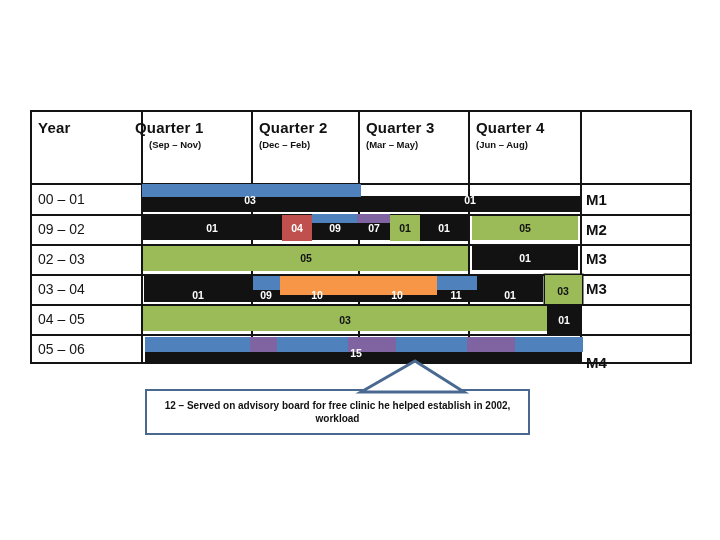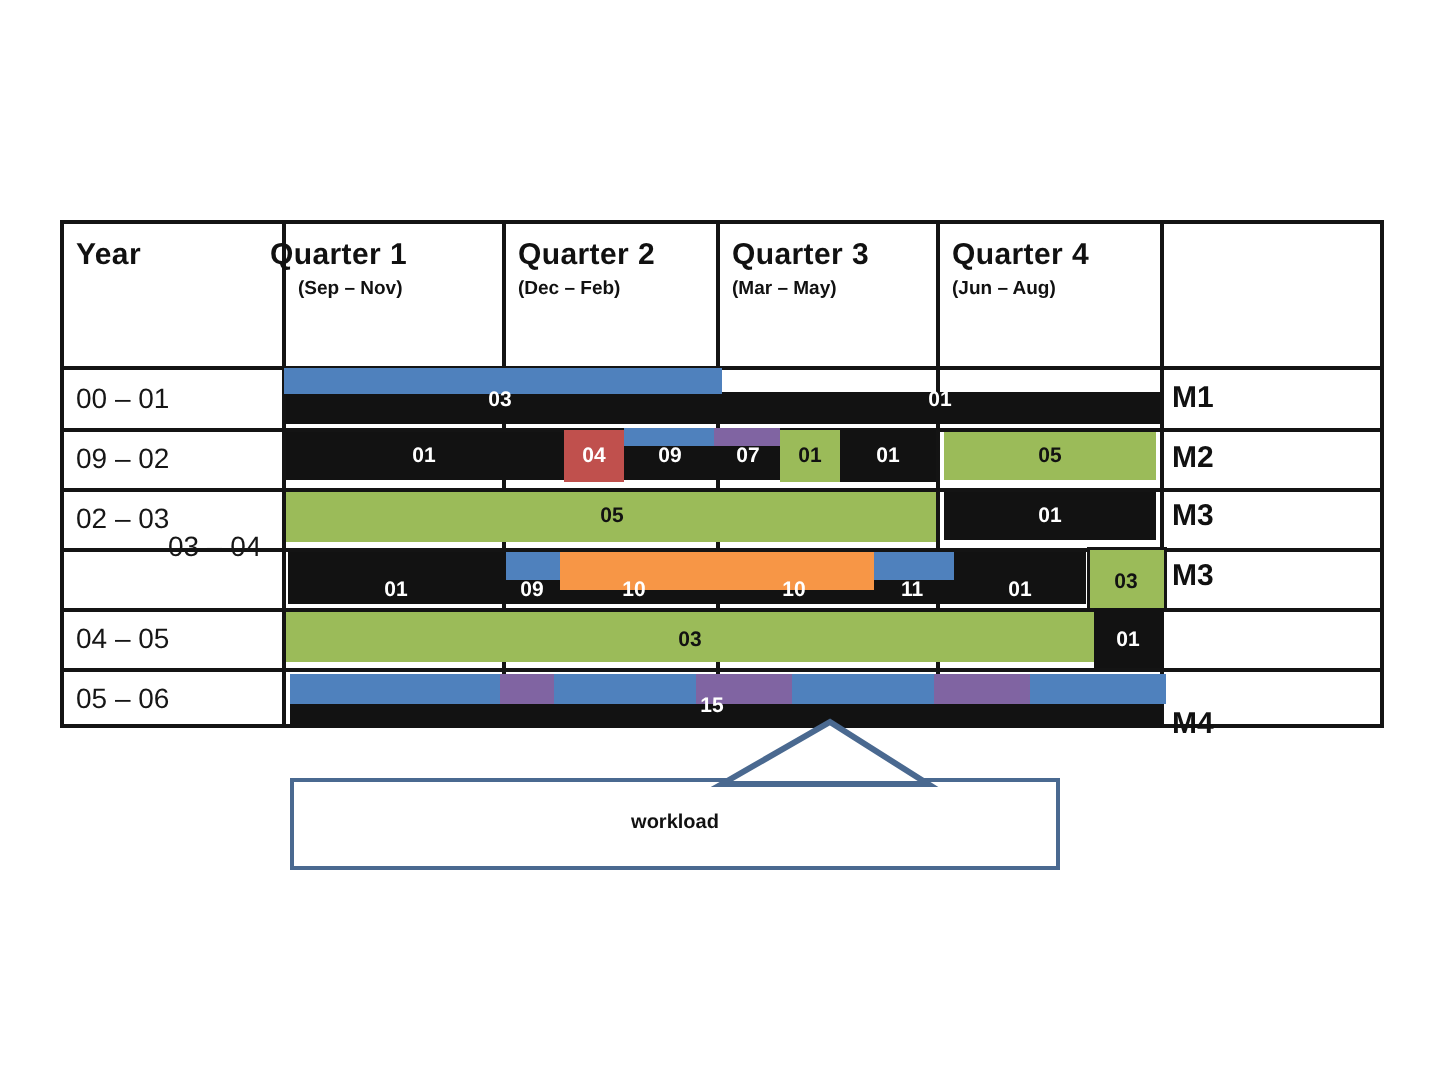--- a/index.html
+++ b/index.html
@@ -35,21 +35,21 @@
   <div class="hdr" style="left:259px;top:119px;">Quarter 2</div>
   <div class="sub" style="left:259px;top:139px;">(Dec – Feb)</div>
   <div class="hdr" style="left:366px;top:119px;">Quarter 3</div>
   <div class="sub" style="left:366px;top:139px;">(Mar – May)</div>
   <div class="hdr" style="left:476px;top:119px;">Quarter 4</div>
   <div class="sub" style="left:476px;top:139px;">(Jun – Aug)</div>
 
   <div class="rowlbl" style="top:199px;">00 – 01</div>
   <div class="rowlbl" style="top:229px;">09 – 02</div>
   <div class="rowlbl" style="top:259px;">02 – 03</div>
-  <div class="rowlbl" style="top:273px;margin-left:46px;">03 – 04</div>
+  <div class="rowlbl" style="top:289px;">03 – 04</div>
   <div class="rowlbl" style="top:319px;">04 – 05</div>
   <div class="rowlbl" style="top:349px;">05 – 06</div>
 
   <div class="mlbl" style="top:199px;">M1</div>
   <div class="mlbl" style="top:229px;">M2</div>
   <div class="mlbl" style="top:258px;">M3</div>
   <div class="mlbl" style="top:288px;">M3</div>
   <div class="mlbl" style="top:348px;margin-top:14px;">M4</div>
 
 <div class="vline" style="left: 141px;"></div>
@@ -105,15 +105,16 @@
     <div class="barlbl" style="left: 456px; top: 295px; color: rgb(255, 255, 255);">11</div>
     <div class="barlbl" style="left: 510px; top: 295px; color: rgb(255, 255, 255);">01</div>
     <div class="barlbl" style="left: 563px; top: 291px; color: rgb(18, 18, 18);">03</div>
     <div class="barlbl" style="left: 345px; top: 320px; color: rgb(18, 18, 18);">03</div>
     <div class="barlbl" style="left: 564px; top: 320px; color: rgb(255, 255, 255);">01</div>
     <div class="barlbl" style="left: 356px; top: 353px; color: rgb(255, 255, 255);">15</div>
     <svg id="callout-pointer-svg">
     <polygon points="361,392 415,361 464,392" fill="#ffffff" stroke="#4A6990" stroke-width="3"></polygon>
   </svg>
     <div id="callout-box">
+    <div class="callout-line">12 – Served on advisory board for free clinic he helped establish in 2002,</div>
     <div class="callout-line">workload</div>
   </div>
   </div>
 
 </body></html>

